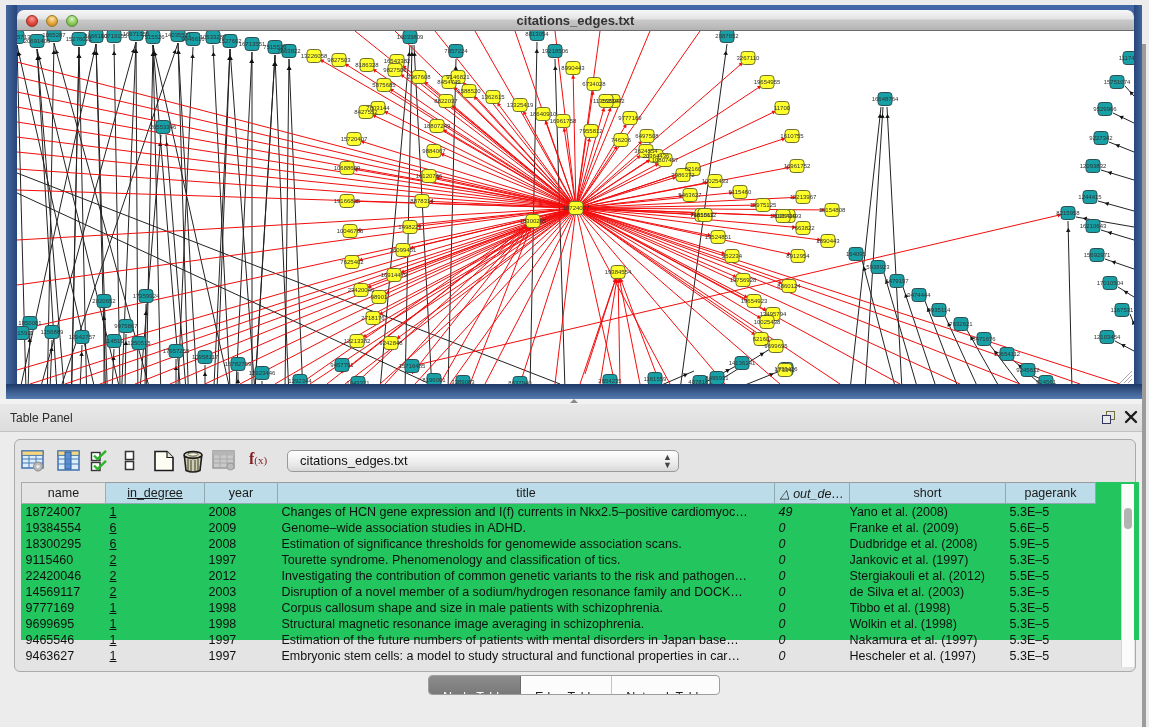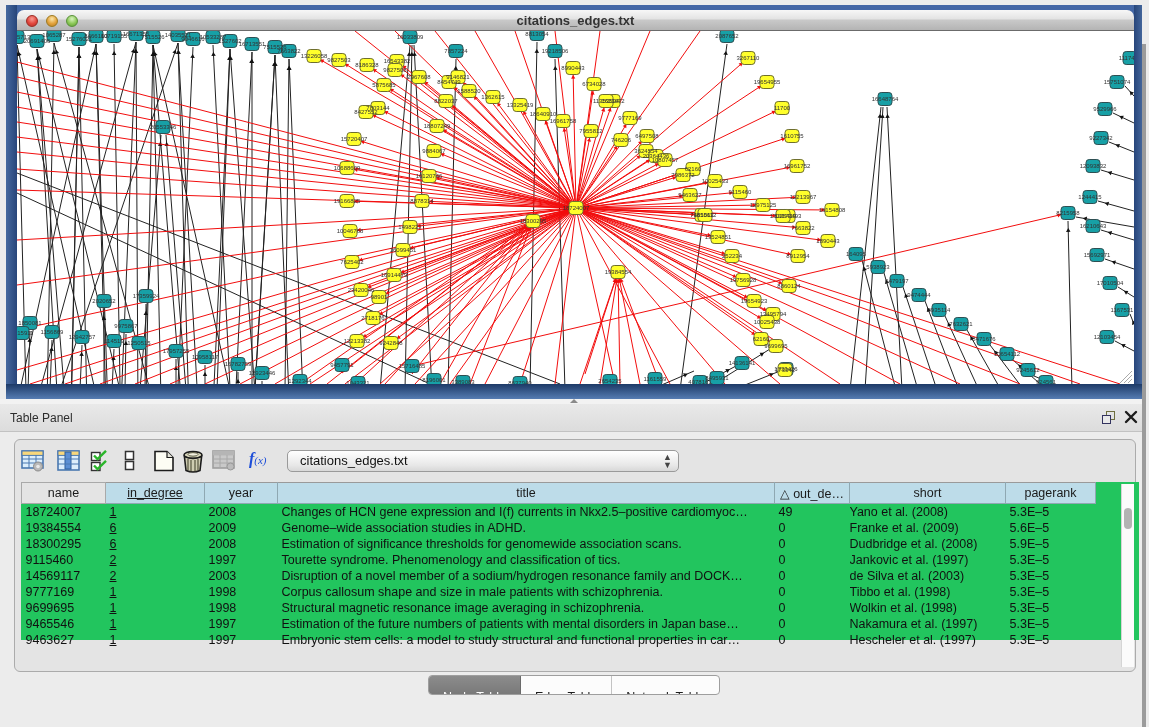--- a/index.html
+++ b/index.html
@@ -48,21 +48,21 @@
 #dropdown .arr { position:absolute; right:6px; top:2px; font-size:9px; color:#444; line-height:8px; text-align:center; }
 
 #tbl { position:absolute; left:21px; top:482px; width:1118px; height:158px; background:#22c55e;
   font-size:13px; color:#111; }
 table { border-collapse:collapse; table-layout:fixed; width:1074px; }
 th { background:#bddce9; border:1px solid #8fa8b2; border-top:1px solid #9a9a9a; font-weight:normal;
   font-size:12.5px; height:21px; padding:0; color:#1a1a1a; }
 th.c0 { background:#e4e4e4; border:1px solid #a9a9a9; }
 td { height:16px; padding:0 0 0 4px; white-space:nowrap; overflow:hidden; font-size:12.5px; }
 .c0 { width:84px; } .c1 { width:99px;text-decoration:underline; } .c2 { width:73px; } .c3 { width:497px; }
-.c4 { width:75px; } .c5 { width:156px; } .c6 { width:90px; }
+.c4 { width:75px;font-style:italic; } .c5 { width:156px; } .c6 { width:90px; }
 td.c5 { padding:0; }
 #vscroll { position:absolute; left:1121px; top:484px; width:13px; height:183px; background:#fbfbfb; border-left:1px solid #d5d5d5; }
 #vscroll .thumb { position:absolute; left:2px; top:24px; width:8px; height:21px; background:#b3b3b3; border-radius:4px; }
 
 #tabs { position:absolute; left:428px; top:675px; height:20px; display:flex;
   border:1px solid #9e9e9e; border-radius:4px; overflow:hidden; background:#fcfcfc; }
 #tabs div { font-size:12.5px; line-height:18px; padding:12px 14px; color:#1d1d1d; border-right:1px solid #c3c3c3; }
 #tabs div.sel { background:linear-gradient(180deg,#8c8c8c,#737373); color:#fff; border-right:1px solid #6a6a6a; }
 #tabs div:last-child { border-right:none; }
 #status { position:absolute; left:0; top:700px; width:1149px; height:27px; }
@@ -834,21 +834,21 @@
     <ellipse cx="12" cy="4.4" rx="5" ry="1.8" fill="#f2f0df" stroke="#55553f"></ellipse>
     <path d="M3.4,6.5 L5,20.5 Q12,23.5 19,20.5 L20.6,6.5 Q12,10.4 3.4,6.5 Z" fill="#cfcdb2" stroke="#1c1c1c" stroke-width="1.6"></path>
     <path d="M7 9v11M10 10v11.6M14 10v11.6M17 9v11" stroke="#55553f" stroke-width="1.2"></path>
   </svg>
   <svg class="ticon" style="left:212px" width="24" height="22">
     <rect x="1" y="1" width="21" height="17" fill="#c9c9c9" stroke="#9e9e9e" stroke-width="1.6"></rect>
     <rect x="1" y="1" width="21" height="4.4" fill="#b5b5b5"></rect>
     <path d="M1 9h21M1 13h21M8 5v13M15 5v13" stroke="#a8a8a8" stroke-width="1"></path>
     <circle cx="18.5" cy="16.5" r="3.5" fill="#bbb" stroke="#999"></circle>
   </svg>
-  <div style="position:absolute;left:249px;top:450px;font-size:16px;color:#1d4ed8;font-style:italic;font-family:'Liberation Serif',serif;"><b>f</b><span style="font-size:11px;">(x)</span></div>
+  <div style="position:absolute;left:249px;top:450px;font-size:16px;color:#7f1d1d;font-family:'Liberation Serif',serif;"><b>f</b><span style="font-size:11px;">(x)</span></div>
   <div id="dropdown">citations_edges.txt<div class="arr">▲<br>▼</div></div>
   <div id="tbl">
     <table>
       <tbody>
           <tr>
             <th class="c0">name</th>
             <th class="c1">in_degree</th>
             <th class="c2">year</th>
       <th class="c3">title</th>
             <th class="c4">△ out_de…</th>
@@ -883,20 +883,29 @@
             <td class="c6">5.9E–5</td>
           </tr>
 <tr>
 <td class="c0">9115460</td>
             <td class="c1">2</td>
             <td class="c2">1997</td>
 <td class="c3">Tourette syndrome. Phenomenology and classification of tics.</td>
             <td class="c4">0</td>
             <td class="c5">Jankovic et al. (1997)</td>
             <td class="c6">5.3E–5</td>
+          </tr>
+<tr>
+<td class="c0">22420046</td>
+            <td class="c1">2</td>
+            <td class="c2">2012</td>
+<td class="c3">Investigating the contribution of common genetic variants to the risk and pathogen…</td>
+            <td class="c4">0</td>
+            <td class="c5">Stergiakouli et al. (2012)</td>
+            <td class="c6">5.5E–5</td>
           </tr>
 <tr>
 <td class="c0">14569117</td>
             <td class="c1">2</td>
             <td class="c2">2003</td>
 <td class="c3">Disruption of a novel member of a sodium/hydrogen resonance family and DOCK…</td>
             <td class="c4">0</td>
             <td class="c5">de Silva et al. (2003)</td>
             <td class="c6">5.3E–5</td>
           </tr>

